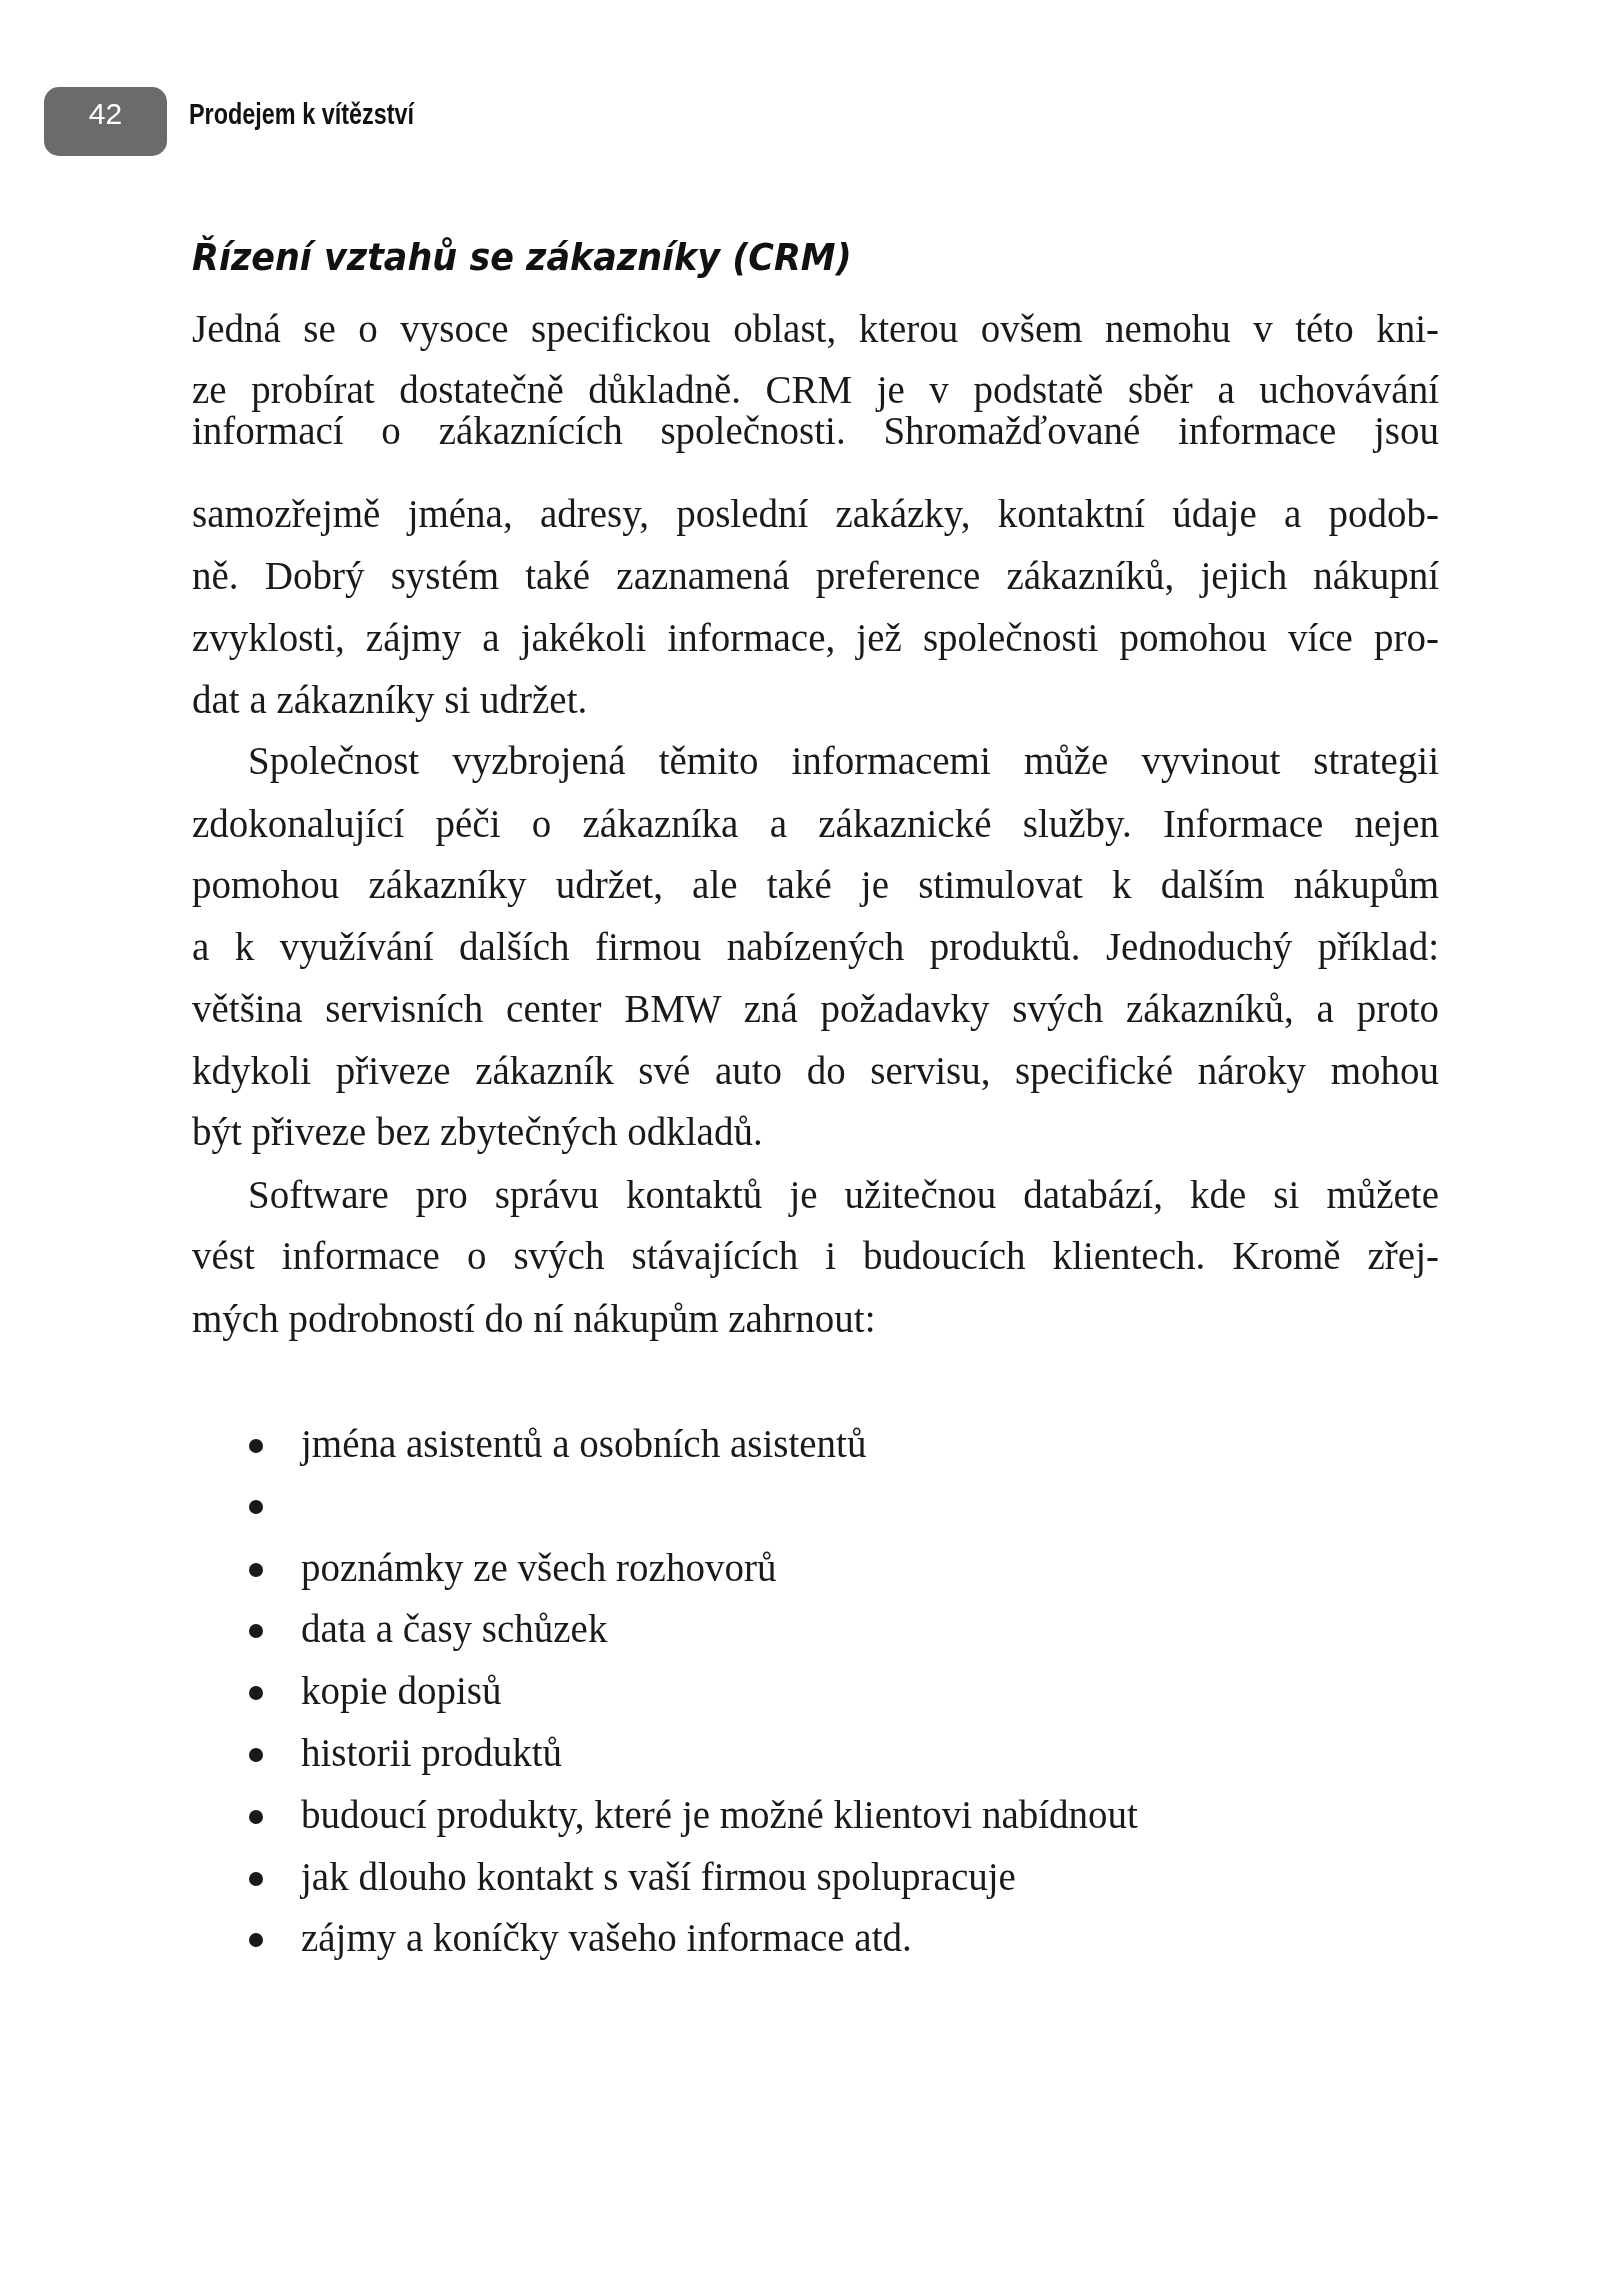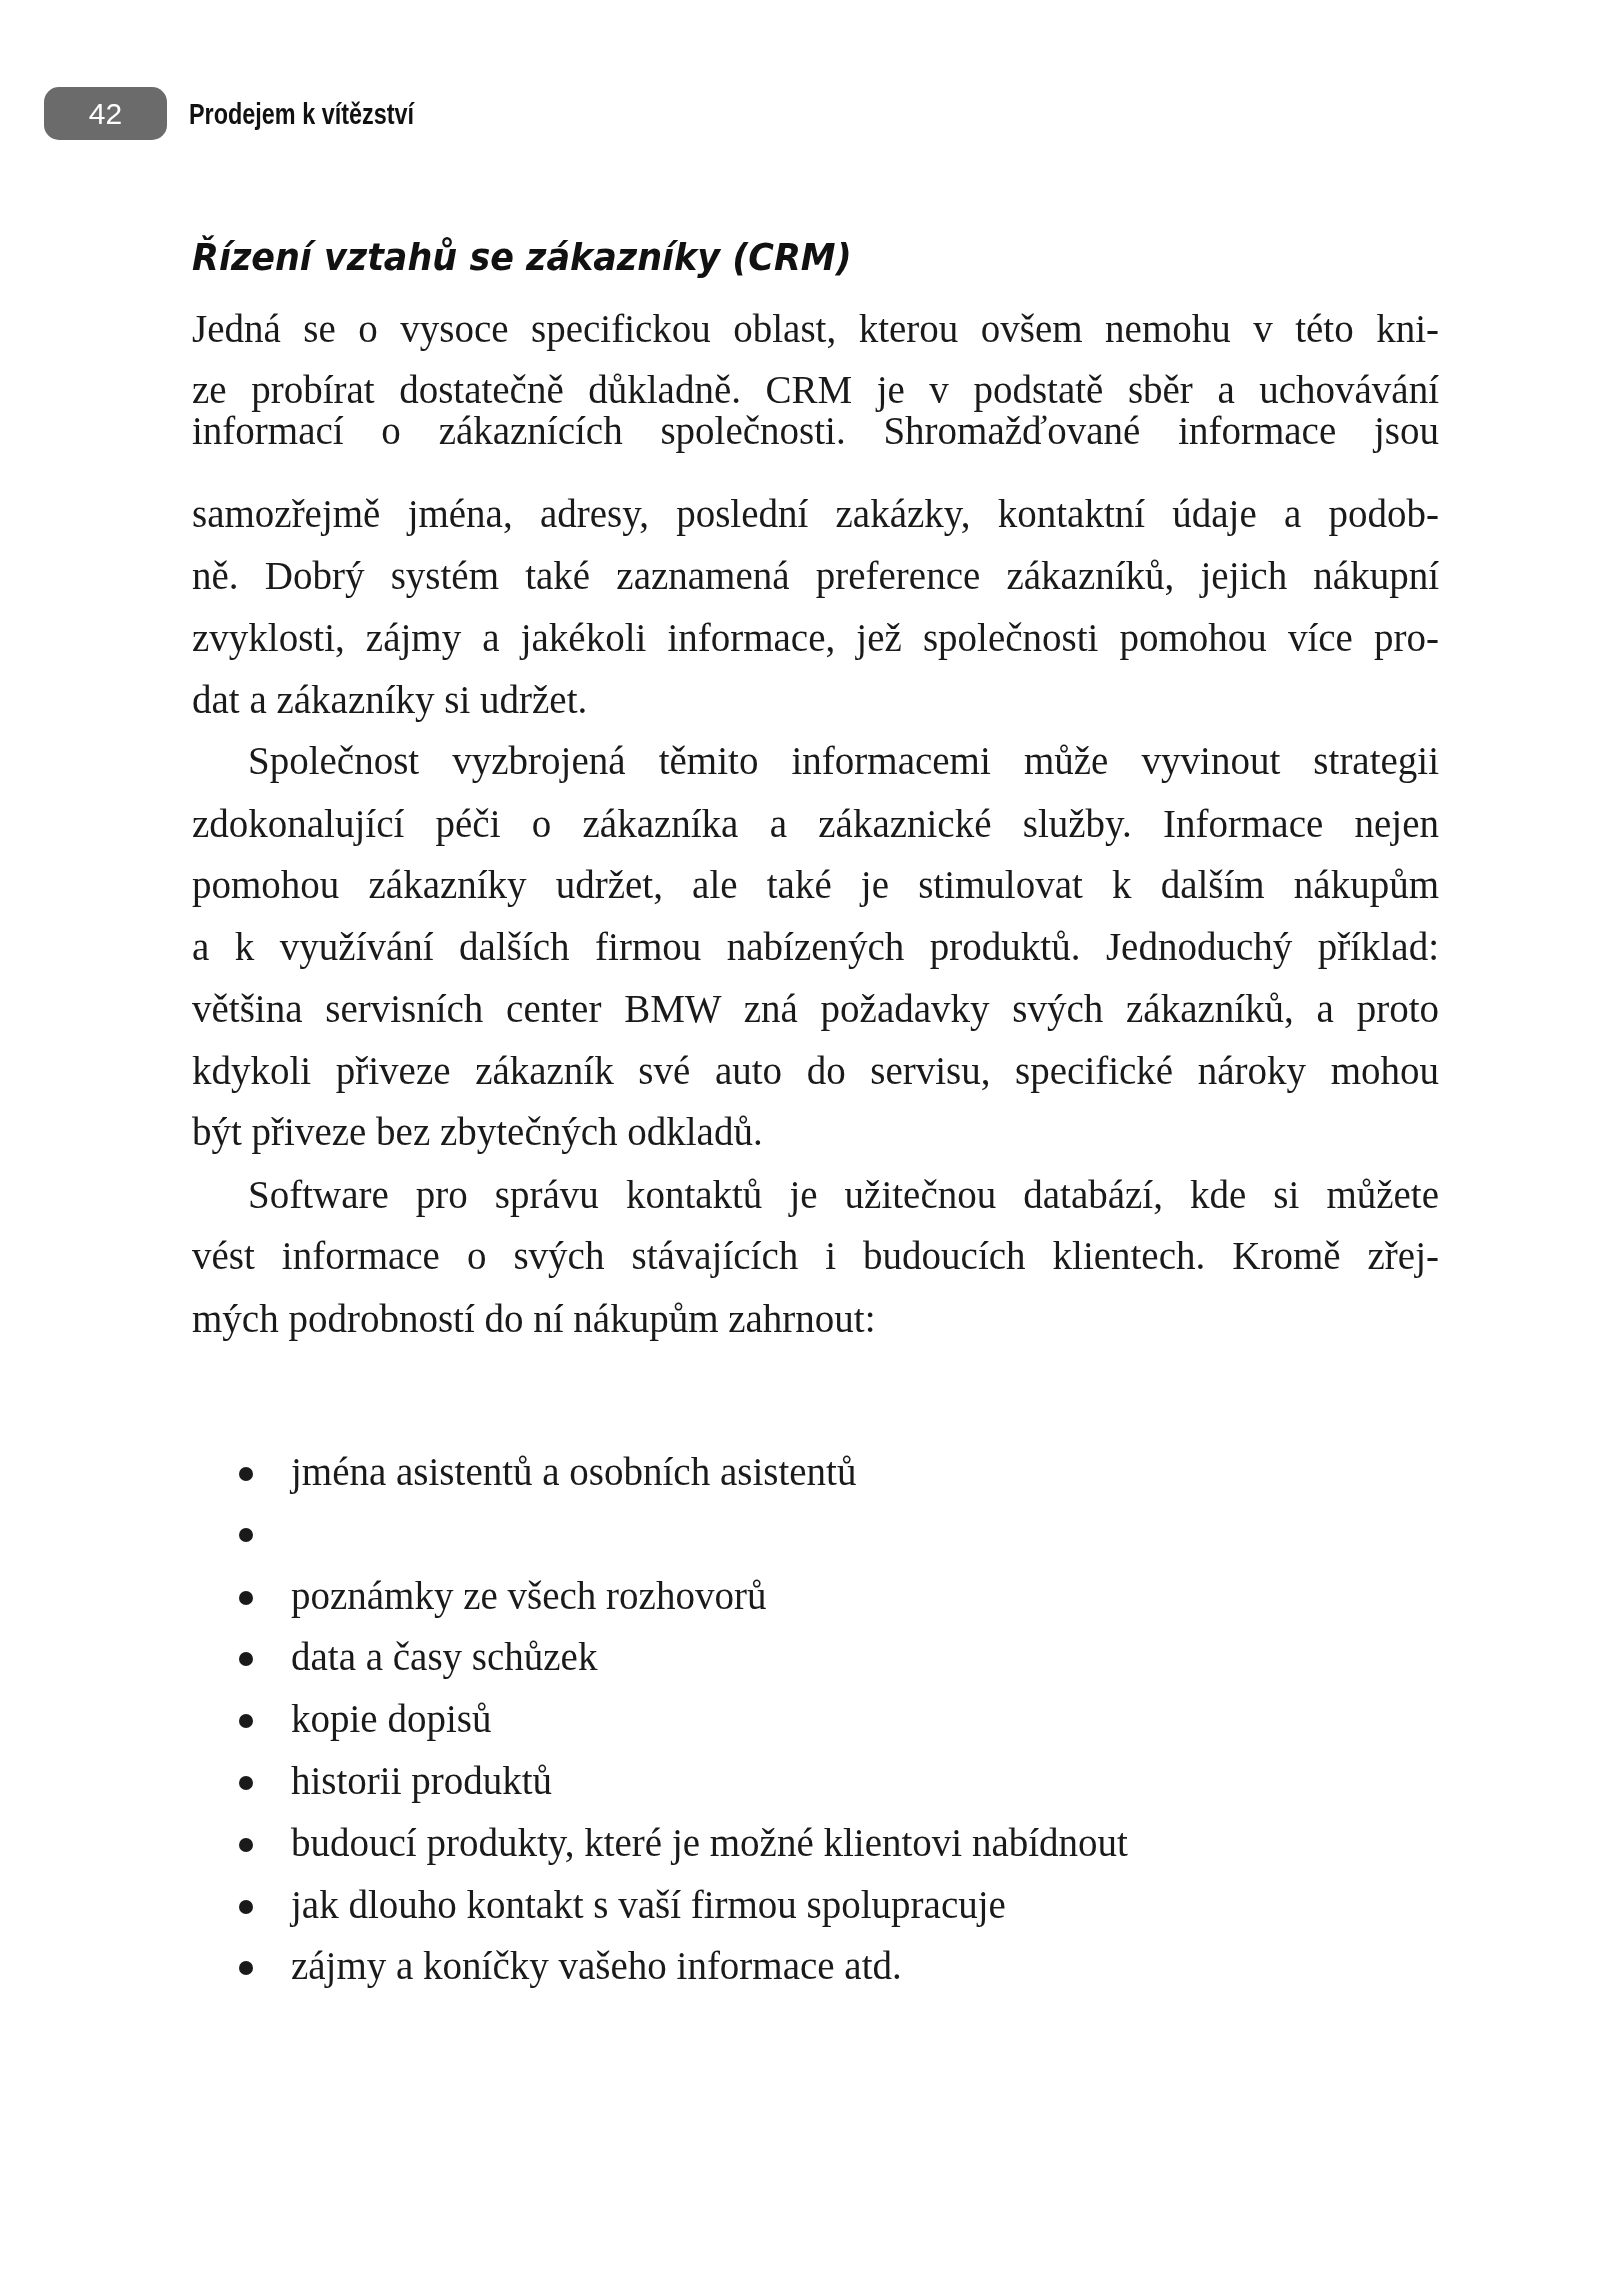--- a/index.html
+++ b/index.html
@@ -1,28 +1,28 @@
 <!DOCTYPE html>
 <html style="font-size:15px"><head>
 <meta charset="utf-8">
 <style>
   html, body { margin:0; padding:0; background:#ffffff; }
   body { width:1620px; height:2291px; position:relative; overflow:hidden; }
   .page { position:absolute; left:0; top:0; width:1620px; height:2291px; background:#ffffff; }
-  .badge { position:absolute; left:44px; top:87px; width:123px; height:53px; background:#6b6b6b; border-radius:15px;
+  .badge { position:absolute; left:44px; top:87px; width:123px; height:69px; background:#6b6b6b; border-radius:15px;
            color:#ffffff; font-family:"Liberation Sans", sans-serif; font-size:30px; line-height:53px; text-align:center; }
   .running-title { position:absolute; left:189px; top:91px; font-family:"Liberation Sans", sans-serif; font-weight:bold;
                    font-size:30px; line-height:45px; color:#111; transform:scaleX(0.78); transform-origin:left center; white-space:nowrap; }
   .heading { position:absolute; left:192px; top:233px; font-family:"DejaVu Sans", sans-serif; font-weight:bold; font-style:italic;
              font-size:38px; line-height:49px; color:#111; white-space:nowrap; transform:scaleX(0.92); transform-origin:left center; }
   .line { position:absolute; left:192px; width:1247px; font-family:Liberation Serif, serif; font-size:39px; line-height:47px;
           color:#1a1a1a; white-space:nowrap; text-align:justify; text-align-last:justify; }
   .line.last { text-align-last:left; }
   .line.indent { left:248px; width:1191px; }
-  .bullet-row { position:absolute; left:239px; width:1136px; height:47px;margin-top:28px; }
+  .bullet-row { position:absolute; left:249px; width:1136px; height:47px; }
   .bullet-dot { position:absolute; left:0; top:19px; width:14px; height:14px; border-radius:50%; background:#1a1a1a; }
   .bullet-text { position:absolute; left:52px; top:0; font-family:"Liberation Serif", serif; font-size:39px; line-height:47px; color:#1a1a1a; white-space:nowrap; }
 </style>
 </head>
 <body>
 
 <div class="page">
 
   <div class="badge">42</div>
   <div class="running-title">Prodejem k vítězství</div>

